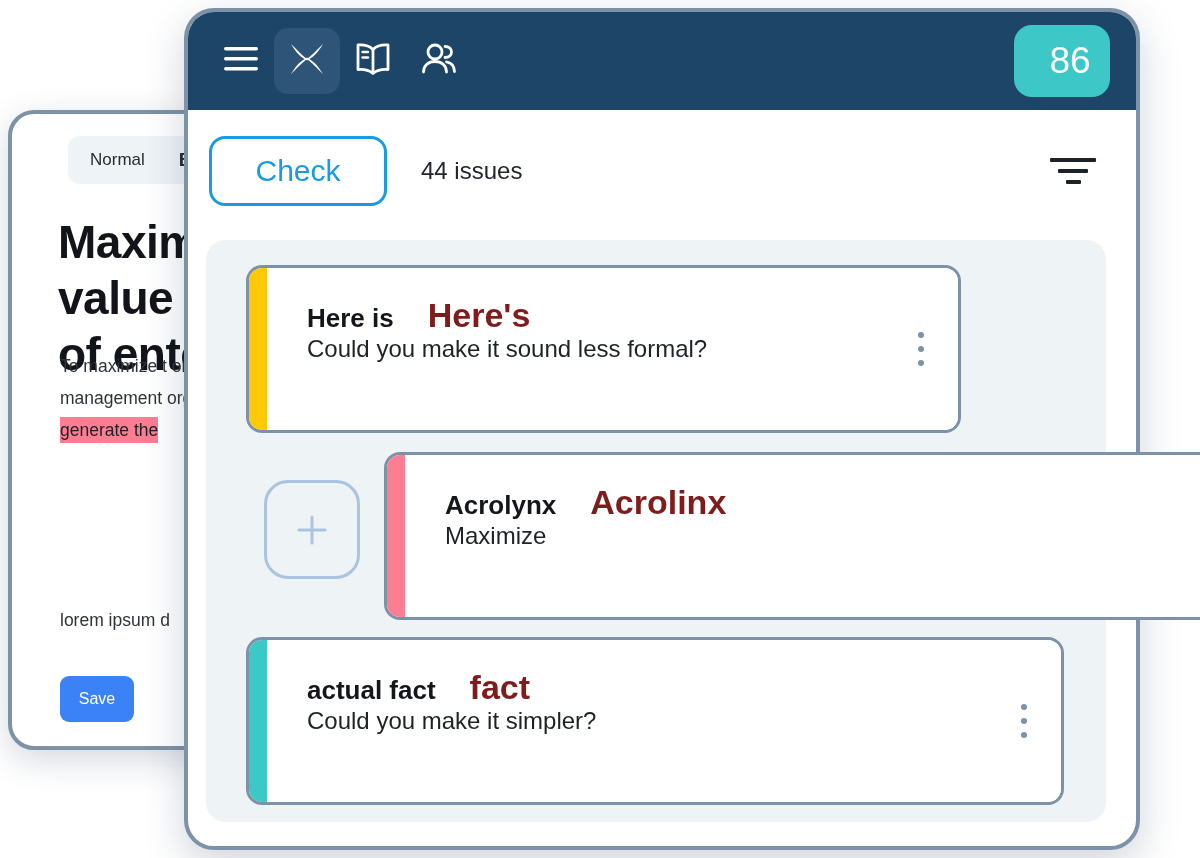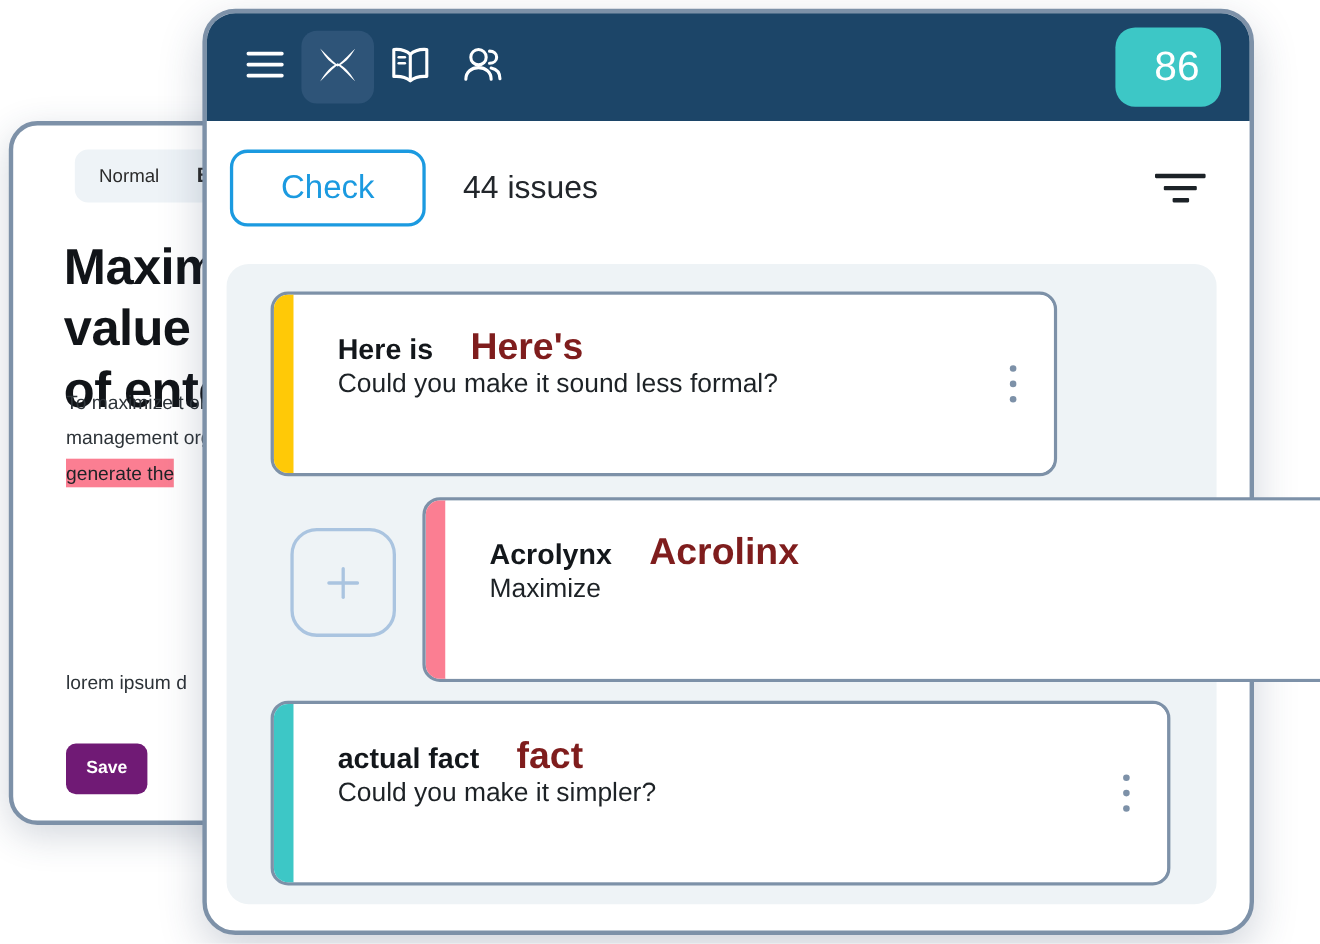--- a/index.html
+++ b/index.html
@@ -87,27 +87,27 @@
     line-height: 32px;
     color: #2d3338;
     white-space: nowrap;
   }
   .doc-save {
     position: absolute;
     left: 48px;
     top: 562px;
     width: 74px;
     height: 46px;
-    background: #701a75;
+    background: #3b82f6;
     color: #ffffff;
     border: none;
     border-radius: 9px;
     font-family: "Liberation Sans", sans-serif;
     font-size: 16px;
-    font-weight: bold;
+    font-weight: normal;
     cursor: pointer;
     padding: 0;
   }
 
   
   .panel {
     position: absolute;
     left: 184px;
     top: 8px;
     width: 956px;
@@ -180,21 +180,21 @@
     background: #ffffff;
     color: #1b9ae0;
     font-family: "Liberation Sans", sans-serif;
     font-size: 30px;
     font-weight: normal;
     cursor: pointer;
     padding: 0;
   }
   .issue-count {
     margin-left: 34px;
-    font-size: 29px;
+    font-size: 24px;
     color: #22262b;
   }
   .filter-icon {
     margin-left: auto;
     width: 46px;
     height: 34px;
     display: flex;
     flex-direction: column;
     align-items: center;
     justify-content: center;

